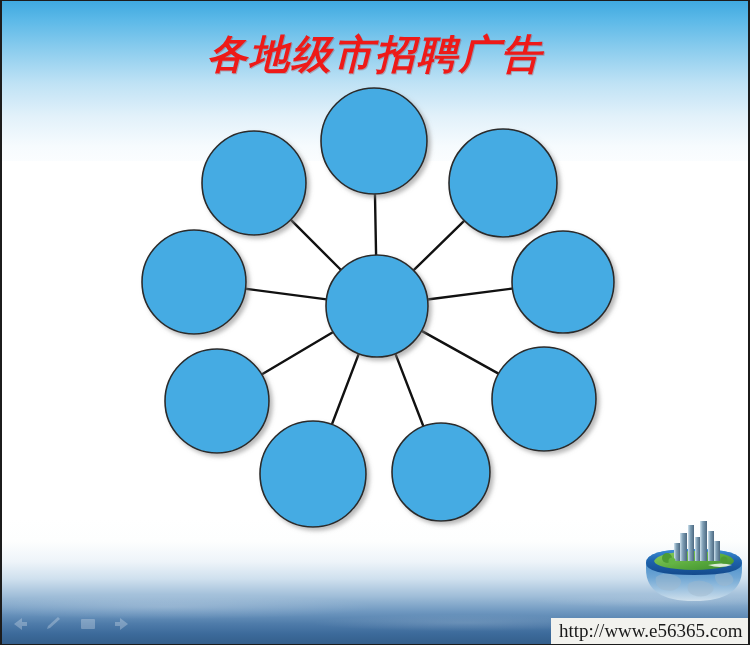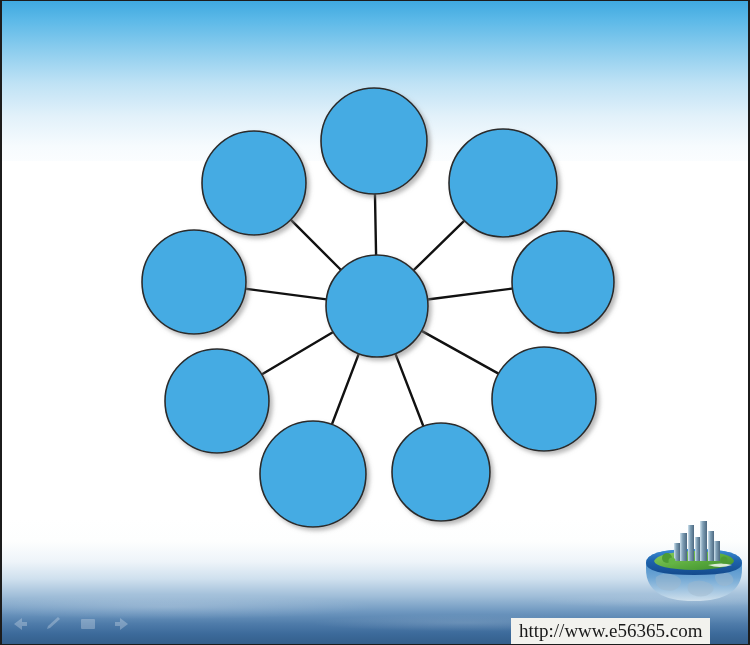--- a/index.html
+++ b/index.html
@@ -97,21 +97,21 @@
     position: absolute;
     left: 0;
     top: 0;
     width: 750px;
     height: 645px;
   }
 
   
   .watermark {
     position: absolute;
-    left: 509px;
+    left: 549px;
     top: 617px;
     padding: 2px 8px 3px 8px;
     background: #f2f2ee;
     font-family: "Liberation Serif", "DejaVu Serif", serif;
     font-size: 19px;
     line-height: 22px;
     color: #1a1a1a;
     white-space: nowrap;
   }
 
@@ -135,20 +135,21 @@
 </head>
 <body>
 
 <div id="slide">
 
   <div class="bg-sky"></div>
   <div class="bg-mid"></div>
   <div class="bg-sea"></div>
   <div class="bg-sea-shimmer"></div>
 
+  <div class="title">各地级市招聘广告</div>
 
   <svg class="diagram" viewBox="0 0 750 645">
     <defs>
       <filter id="nodeShadow" x="-30%" y="-30%" width="170%" height="170%">
         <feDropShadow dx="3" dy="3" stdDeviation="2.2" flood-color="#808080" flood-opacity="0.55"></feDropShadow>
       </filter>
     </defs>
 
     <g id="connectors" stroke="#111111" stroke-width="2.4" stroke-linecap="round">
         <line x1="374.15" y1="258.01" x2="372.89" y2="188.99"></line>

